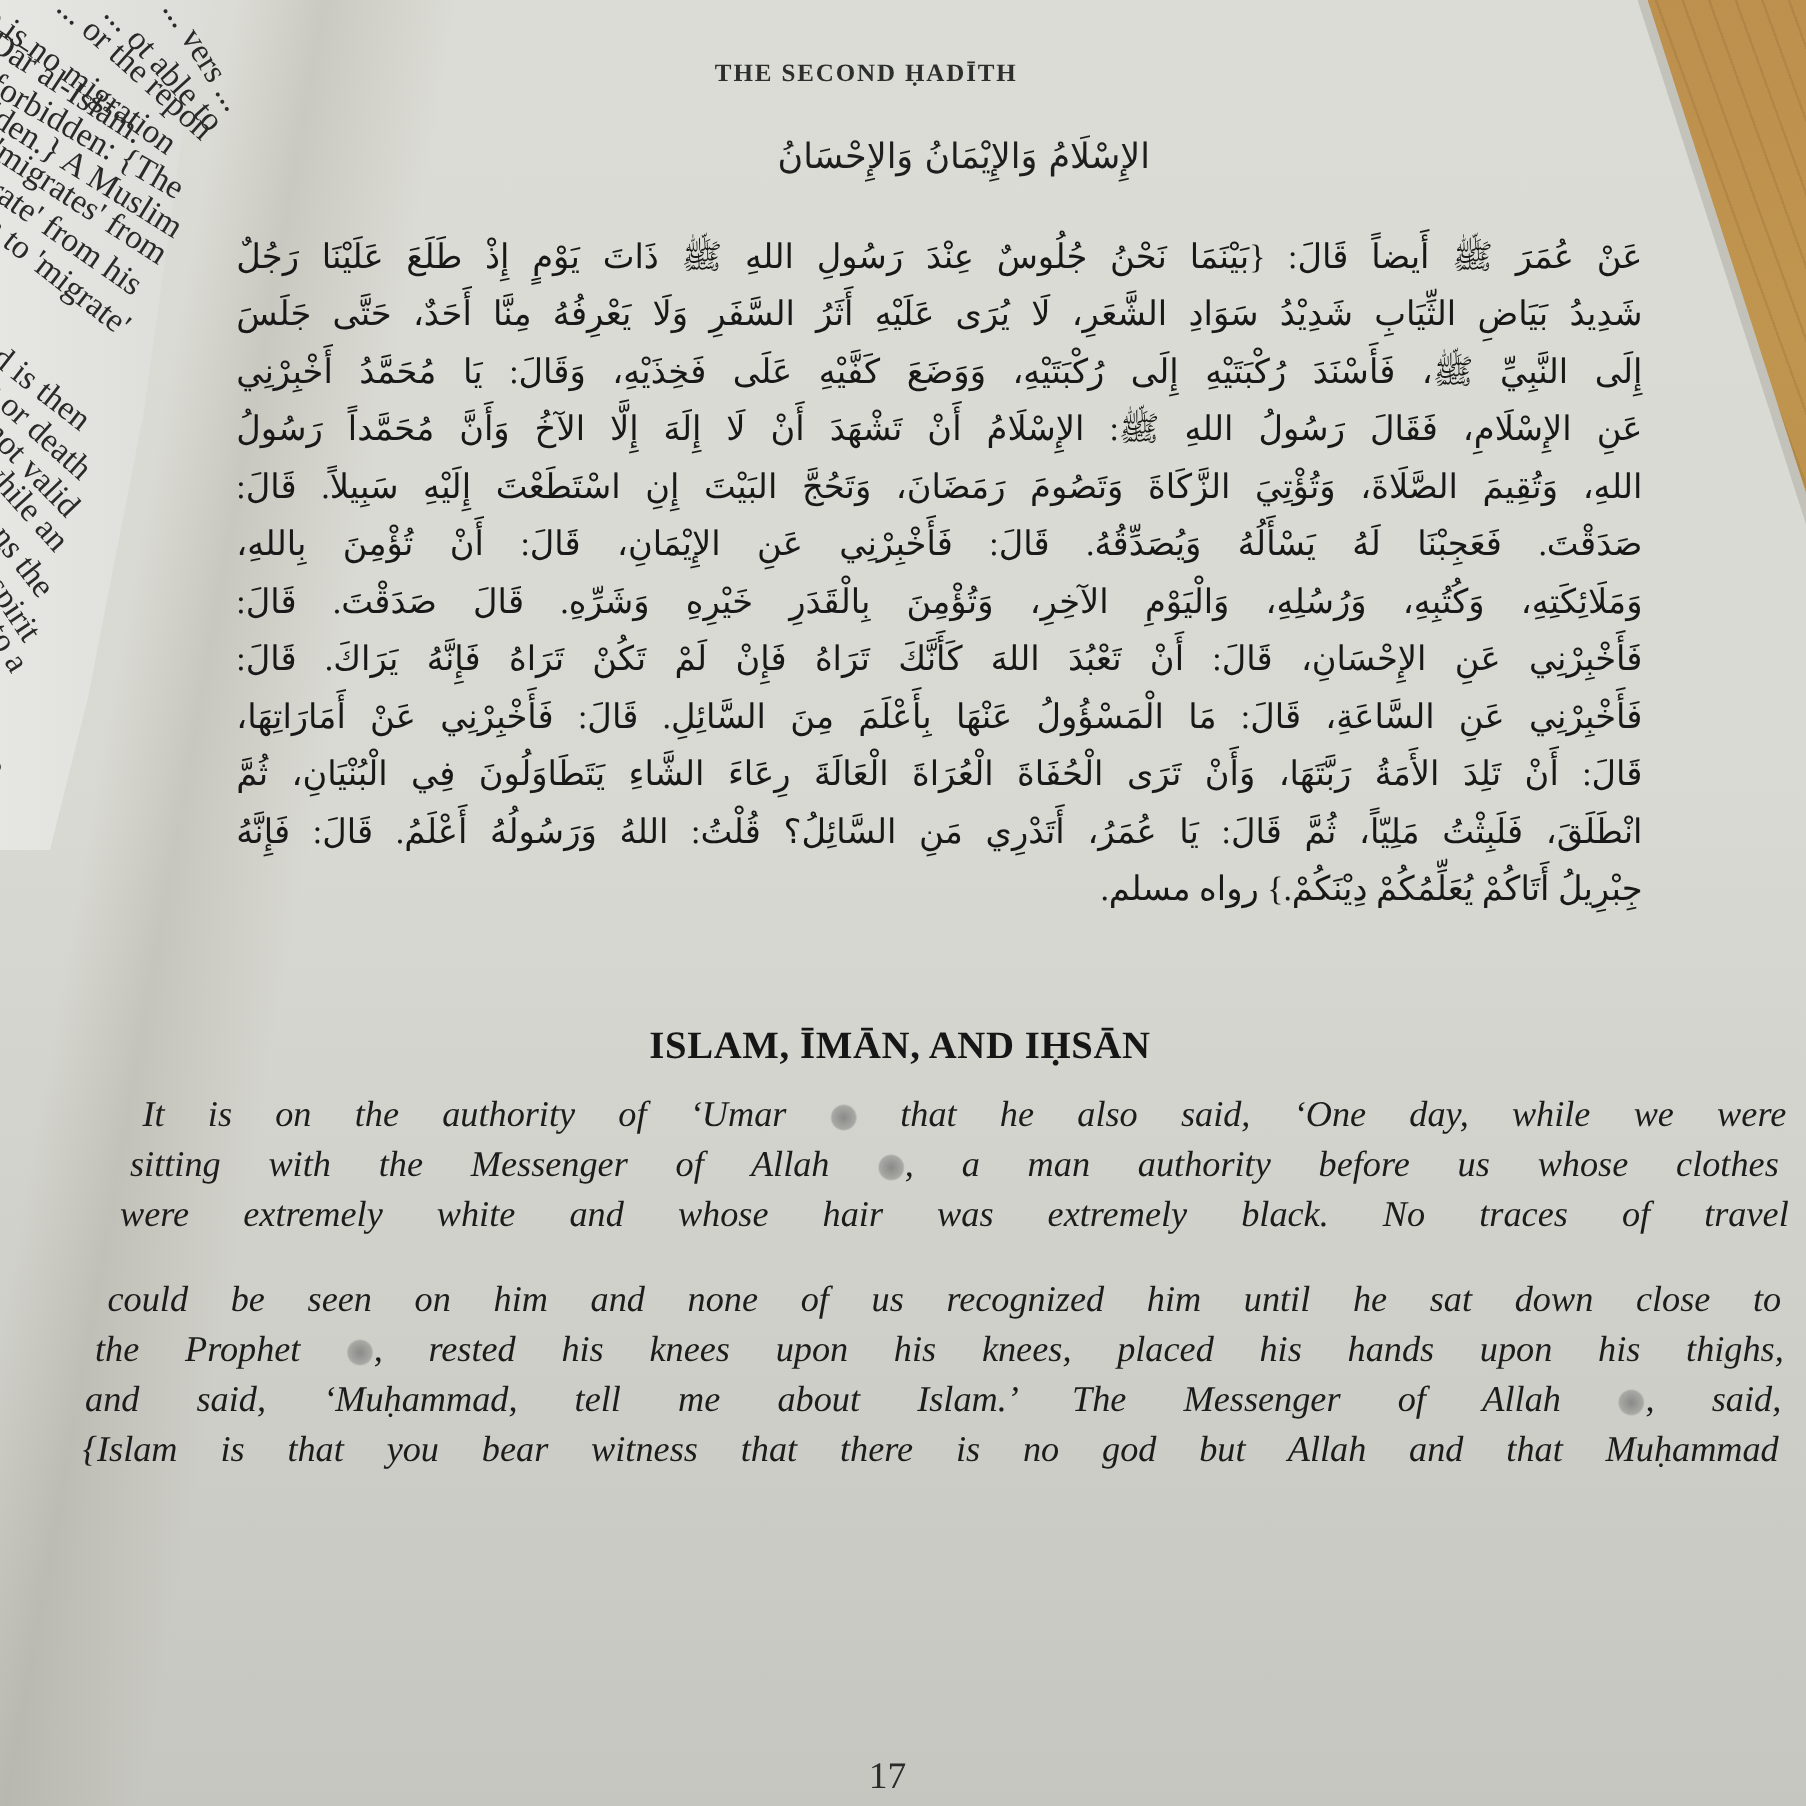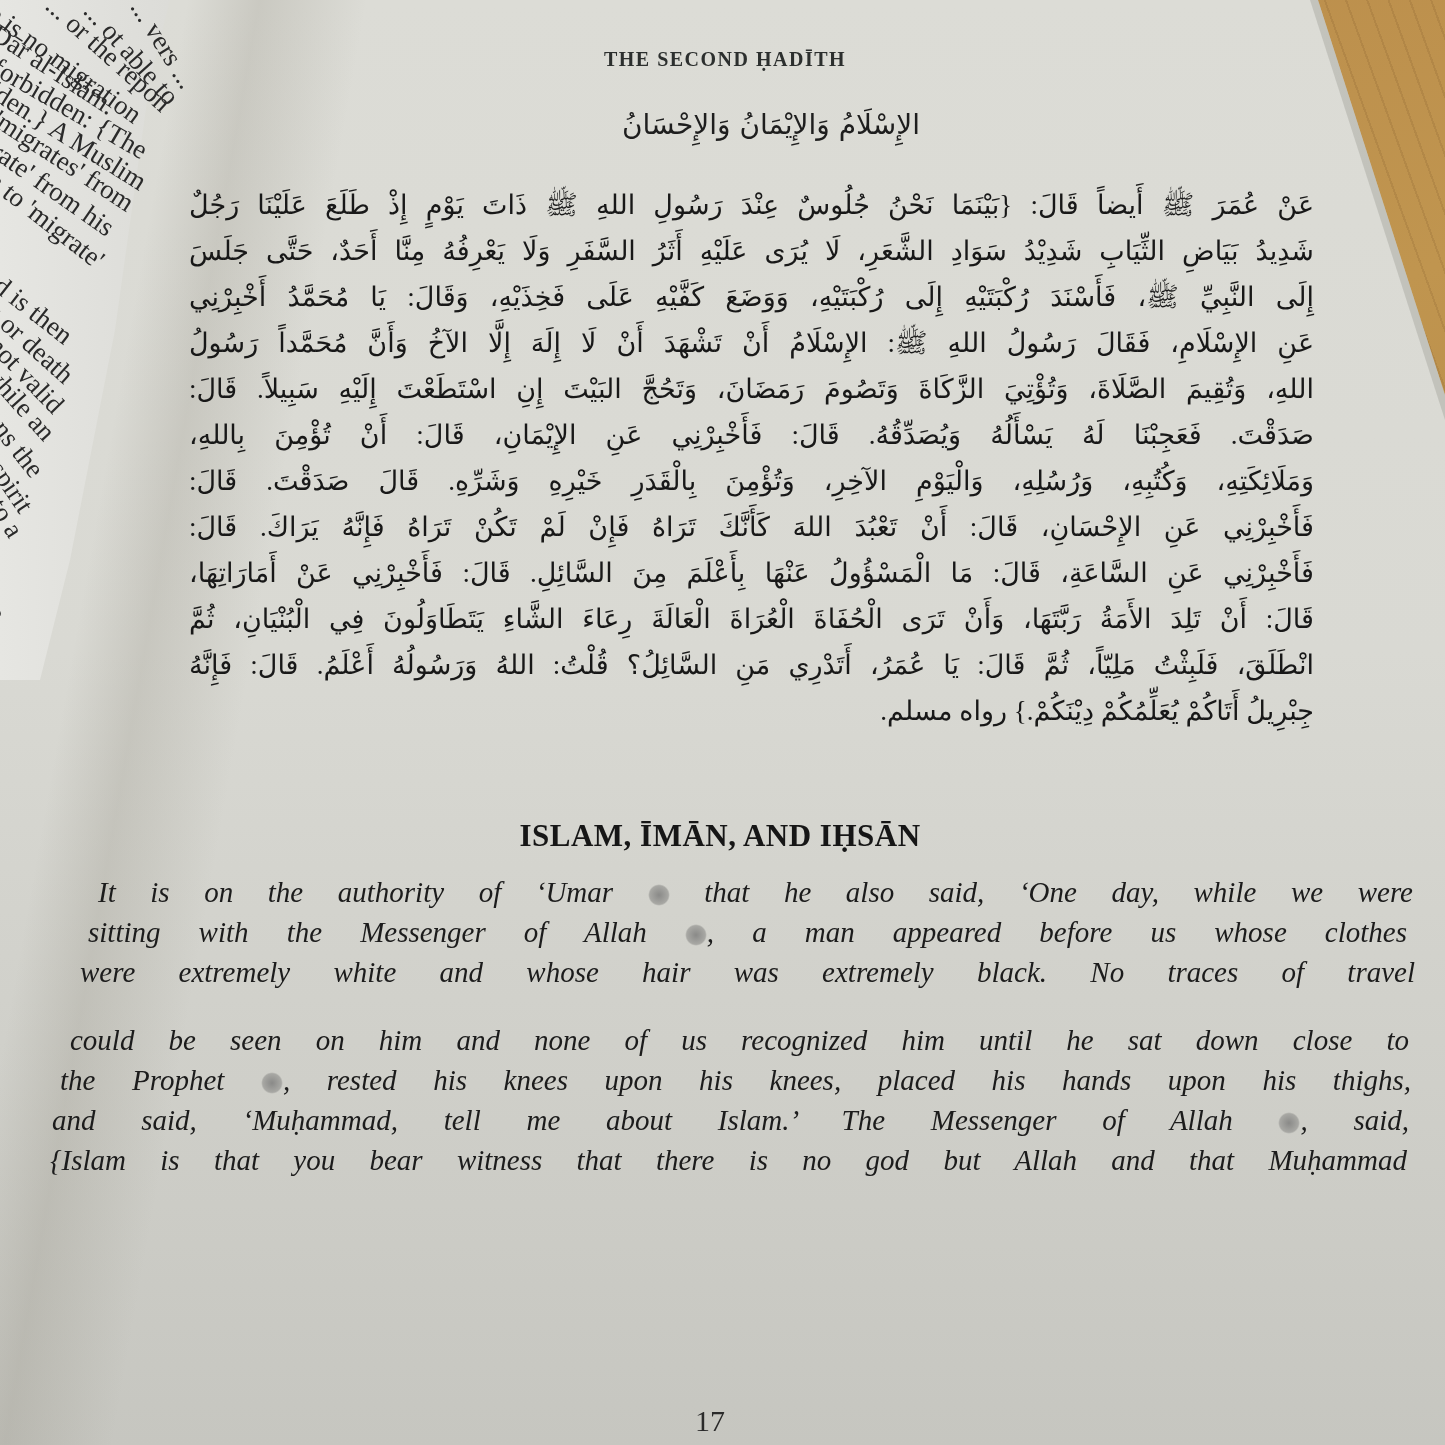--- a/index.html
+++ b/index.html
@@ -62,21 +62,21 @@
       position: absolute;
       font-family: "Liberation Serif", serif;
       font-size: 27px;
       color: #2a2a2a;
       white-space: nowrap;
       transform-origin: left top;
     }
     
     .running-head {
       position: absolute;
-      left: 560px; top: 48px;
+      left: 528px; top: 48px;
       width: 330px;
       text-align: center;
       font-family: "Liberation Serif", serif;
       font-weight: bold;
       font-size: 20px;
       letter-spacing: 1.5px;
       color: #2c2f2e;
     }
     .arabic-title {
       position: absolute;
@@ -114,21 +114,21 @@
       text-align: center;
       font-family: "Liberation Serif", serif;
       font-weight: bold;
       font-size: 31px;
       letter-spacing: 0.5px;
       color: #161616;
       margin-top: 20px;
     }
     .english-block {
       position: absolute;
-      left: 50px; top: 872px;
+      left: 66px; top: 872px;
       width: 1355px;
       font-family: "Liberation Serif", serif;
       font-size: 29px;
       color: #1c1c1c;
     }
     .en-line {
       height: 40px;
       line-height: 40px;
       white-space: nowrap;
       text-align: justify;
@@ -209,21 +209,21 @@
     <div class="arabic-line">فَأَخْبِرْنِي عَنِ السَّاعَةِ، قَالَ: مَا الْمَسْؤُولُ عَنْهَا بِأَعْلَمَ مِنَ السَّائِلِ. قَالَ: فَأَخْبِرْنِي عَنْ أَمَارَاتِهَا،</div>
     <div class="arabic-line">قَالَ: أَنْ تَلِدَ الأَمَةُ رَبَّتَهَا، وَأَنْ تَرَى الْحُفَاةَ الْعُرَاةَ الْعَالَةَ رِعَاءَ الشَّاءِ يَتَطَاوَلُونَ فِي الْبُنْيَانِ، ثُمَّ</div>
     <div class="arabic-line">انْطَلَقَ، فَلَبِثْتُ مَلِيّاً، ثُمَّ قَالَ: يَا عُمَرُ، أَتَدْرِي مَنِ السَّائِلُ؟ قُلْتُ: اللهُ وَرَسُولُهُ أَعْلَمُ. قَالَ: فَإِنَّهُ</div>
     <div class="arabic-line last">جِبْرِيلُ أَتَاكُمْ يُعَلِّمُكُمْ دِيْنَكُمْ.} رواه مسلم.</div>
   </div>
 
   <div class="section-title">ISLAM, ĪMĀN, AND IḤSĀN</div>
 
   <div class="english-block">
     <div class="en-line" style="padding-left:48px;margin-right:-8px;"><span>It is on the authority of ‘Umar </span><span class="salutation">.</span><span> that he also said, ‘One day, while we were</span></div>
-    <div class="en-line" style="padding-left:38px;margin-right:-2px;"><span>sitting with the Messenger of Allah </span><span class="salutation">.</span><span>, a man appeared before us whose clothes</span></div>
+    <div class="en-line" style="padding-left:38px;margin-right:-2px;"><span>sitting with the Messenger of Allah </span><span class="salutation">.</span><span>, a man authority before us whose clothes</span></div>
     <div class="en-line" style="padding-left:30px;margin-right:-10px;">were extremely white and whose hair was extremely black. No traces of travel</div>
     <div class="en-line" style="padding-left:20px;margin-right:-4px;margin-top:28px;">could be seen on him and none of us recognized him until he sat down close to</div>
     <div class="en-line" style="padding-left:10px;margin-right:-6px;"><span>the Prophet </span><span class="salutation">.</span><span>, rested his knees upon his knees, placed his hands upon his thighs,</span></div>
     <div class="en-line" style="padding-left:2px;margin-right:-4px;"><span>and said, ‘Muḥammad, tell me about Islam.’ The Messenger of Allah </span><span class="salutation">.</span><span>, said,</span></div>
     <div class="en-line" style="padding-left:0px;margin-right:-2px;">{Islam is that you bear witness that there is no god but Allah and that Muḥammad</div>
   </div>
 
   <div class="bleed" style="left:1160px;top:740px;"></div>
 
   <div class="page-number">17</div>

